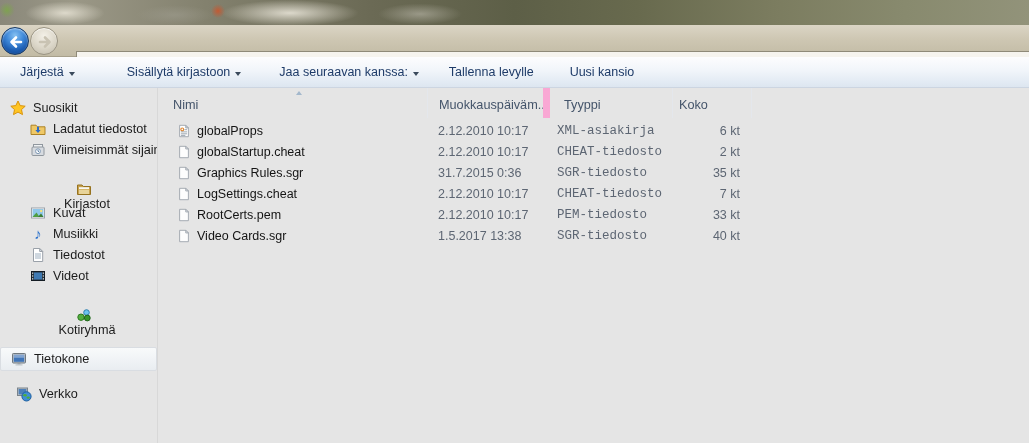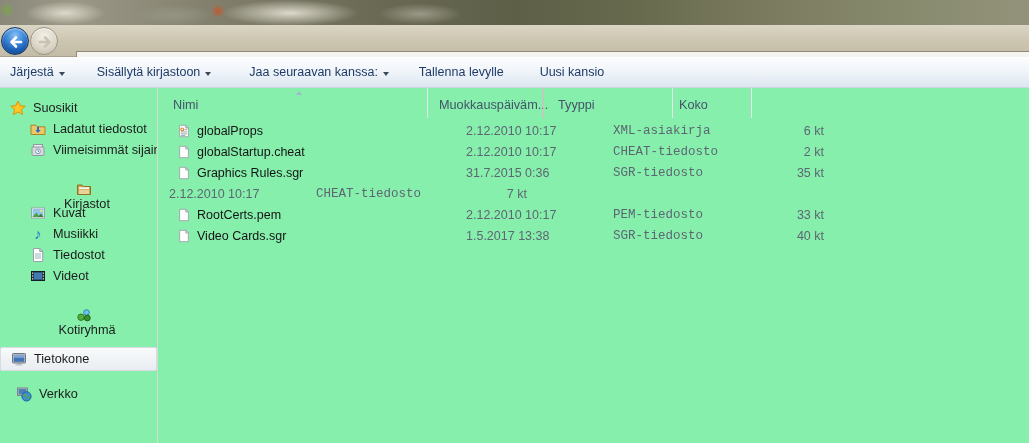--- a/index.html
+++ b/index.html
@@ -66,21 +66,21 @@
     display:flex; align-items:center; color:#1e3b68;
   }
   .tb-item { display:flex; align-items:center; padding:4px 6px; cursor:pointer; border-radius:2px; }
   .tb-caret {
     width:0; height:0; margin:3px 0 0 5px;
     border-left:3.5px solid transparent; border-right:3.5px solid transparent;
     border-top:4px solid #3a4a5c;
   }
 
   
-  .content { position:absolute; left:0; top:88px; width:1029px; height:355px; background:#86efac; }
+  .content { position:absolute; left:0; top:88px; width:1029px; height:355px; background:#e5e5e5; }
 
   
   .sidebar {
     position:absolute; left:0; top:0; width:158px; height:355px;
     border-right:1px solid #d8d8d8; padding-top:9px; overflow:hidden; white-space:nowrap;
   }
   .side-item { height:21px; display:flex; align-items:center; padding-left:10px; cursor:pointer; }
   .side-item .lbl { margin-left:7px; font-size:12.7px; }
   .side-child { padding-left:30px; } .gap-21 { margin-top:21px;flex-direction:column; } .gap-19 { margin-top:19px; } .gap-18 { margin-top:12px;padding-left:16px; }
   .side-selected {
@@ -90,29 +90,29 @@
   }
   .ic { width:16px; height:16px; flex:0 0 16px; display:inline-block; }
   .music-glyph { width:16px; flex:0 0 16px; text-align:center; color:#2a70cc; font-size:15px; font-weight:bold; line-height:16px; }
 
   
   .main { position:absolute; left:158px; top:0; width:871px; height:355px; }
   .listheader { position:absolute; left:0; top:0; width:871px; height:30px; color:#44546a; font-size:12.7px; }
   .hcell { position:absolute; top:0; height:30px; line-height:34px; cursor:pointer; }
   .h-name { left:0;   width:269px; padding-left:15px; }
   .h-date { left:269px; width:116px; padding-left:11px; border-left:1px solid #e4e7ec; }
-  .h-type { left:385px; width:129px; padding-left:14px; border-left:1px solid #f9a8d4; }
+  .h-type { left:385px; width:129px; padding-left:14px; border-left:7px solid #f9a8d4; }
   .h-size { left:514px; width:80px;  padding-left:6px;  border-left:1px solid #e4e7ec; border-right:1px solid #e4e7ec; }
   .sort-arrow {
     position:absolute; left:138px; top:3px; width:0; height:0;
     border-left:3.5px solid transparent; border-right:3.5px solid transparent;
     border-bottom:4px solid #a3b8cc;
   }
   .rows { position:absolute; left:0; top:32px; width:871px; }
-  .frow { height:21px; display:flex; align-items:center; cursor:default;gap:28px; }
+  .frow { height:21px; display:flex; align-items:center; cursor:default; }
   .c-name { width:269px; padding-left:19px; display:flex; align-items:center; color:#141414; overflow:hidden; }
   .c-name .ic { width:14px; height:14px; flex:0 0 14px; margin-right:6px; }
   .c-date { width:116px; padding-left:11px; color:#5d6673; }
   .c-type { width:129px; padding-left:14px; color:#5d6673;font-family:Liberation Mono, monospace; }
   .c-size { width:80px;  padding-right:12px; text-align:right; color:#5d6673; }
 </style>
 </head>
 <body>
 
 <div class="window">
@@ -156,25 +156,25 @@
       <span class="crumb-sep"></span>
       <span class="crumb">TSData</span>
       <span class="crumb-sep"></span>
       <span class="crumb">Res</span>
       <span class="crumb-sep"></span>
       <span class="crumb">CSConfig</span>
     </div>
   </div>
 
   <div class="toolbar">
-    <div class="tb-item" style="margin-left:4px">
+    <div class="tb-item" style="margin-left:14px">
       <span>Järjestä</span>
       <span class="tb-caret"></span>
     </div>
-    <div class="tb-item" style="margin-left:20px">
+    <div class="tb-item" style="margin-left:40px">
       <span>Sisällytä kirjastoon</span>
       <span class="tb-caret"></span>
     </div>
     <div class="tb-item" style="margin-left:26px">
       <span>Jaa seuraavan kanssa:</span>
       <span class="tb-caret"></span>
     </div>
     <div class="tb-item" style="margin-left:18px">
       <span>Tallenna levylle</span>
     </div>
@@ -359,20 +359,29 @@
               </svg>
             </span>
             <span>Graphics Rules.sgr</span>
           </div>
           <div class="c-date">31.7.2015 0:36</div>
           <div class="c-type">SGR-tiedosto</div>
           <div class="c-size">35 kt</div>
         </div>
 
         <div class="frow">
+          <div class="c-name">
+            <span class="ic">
+              <svg width="14" height="14" viewBox="0 0 16 16">
+                <path d="M3 1.5 h7 l3 3 V14.5 H3 Z" fill="#fdfdfd" stroke="#9aa1a9"></path>
+                <path d="M10 1.5 l3 3 h-3 Z" fill="#eef1f4" stroke="#9aa1a9"></path>
+              </svg>
+            </span>
+            <span>LogSettings.cheat</span>
+          </div>
           <div class="c-date">2.12.2010 10:17</div>
           <div class="c-type">CHEAT-tiedosto</div>
           <div class="c-size">7 kt</div>
         </div>
 
         <div class="frow">
           <div class="c-name">
             <span class="ic">
               <svg width="14" height="14" viewBox="0 0 16 16">
                 <path d="M3 1.5 h7 l3 3 V14.5 H3 Z" fill="#fdfdfd" stroke="#9aa1a9"></path>

